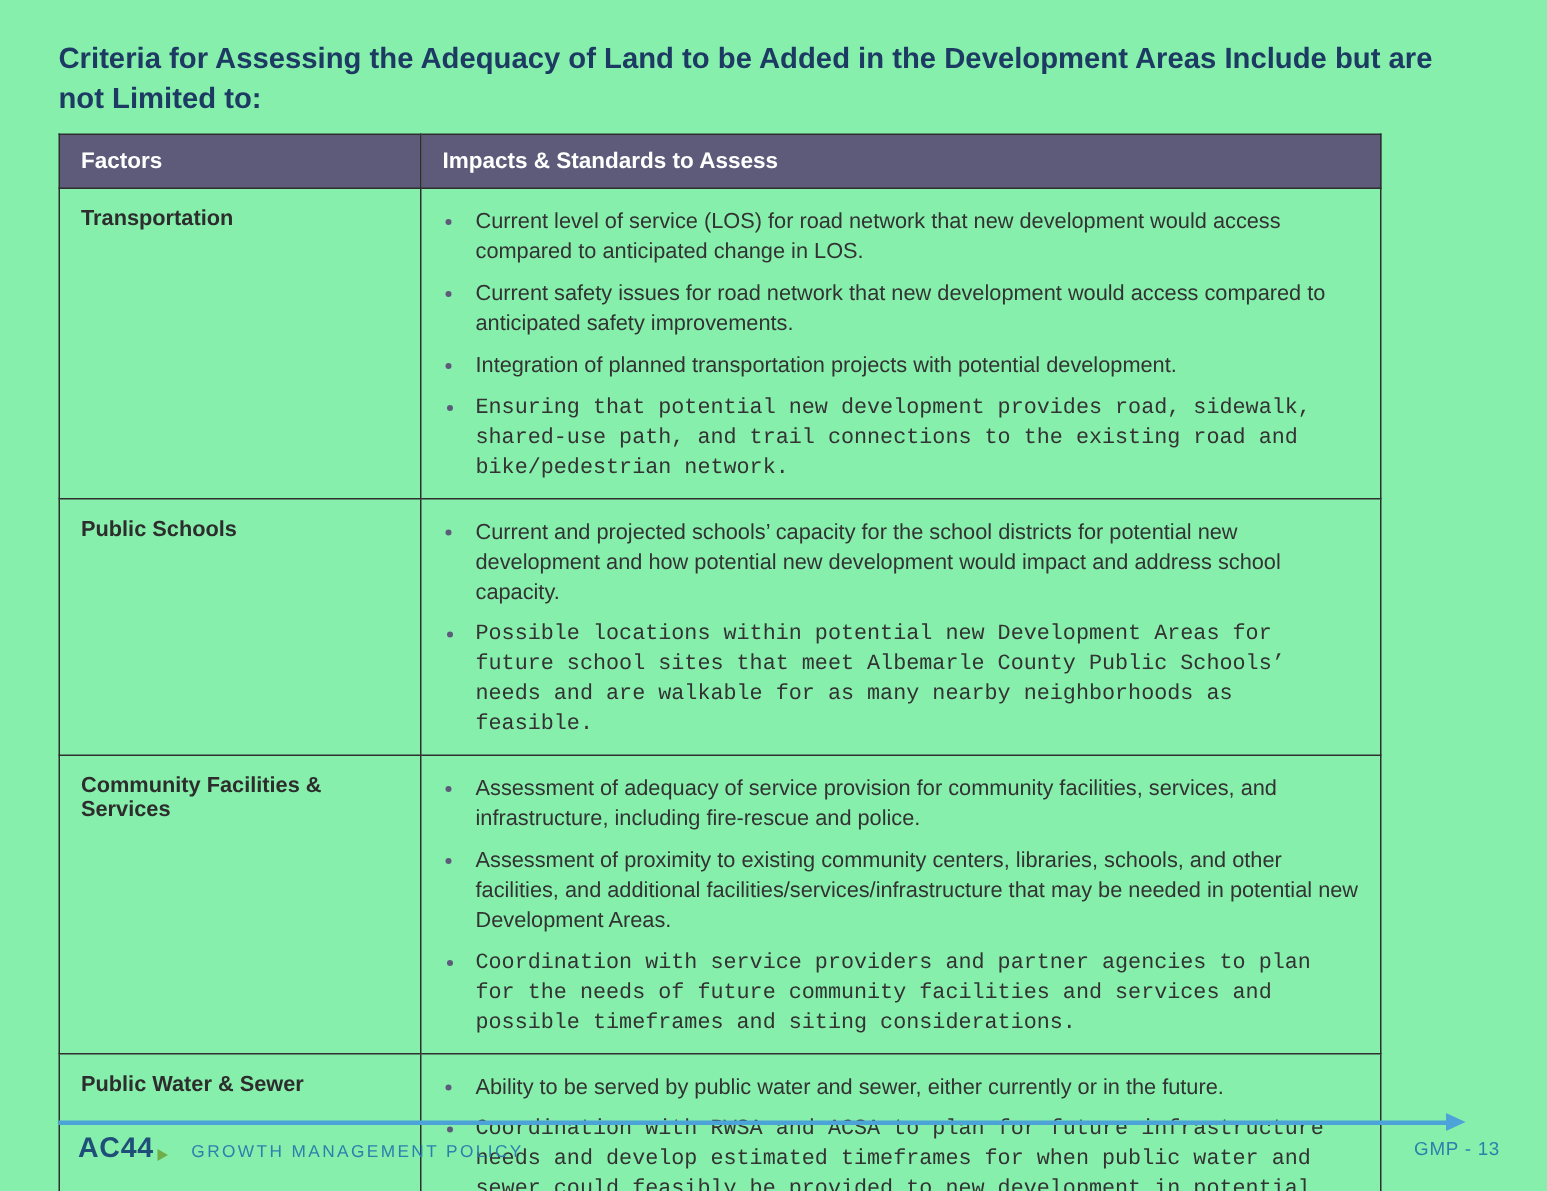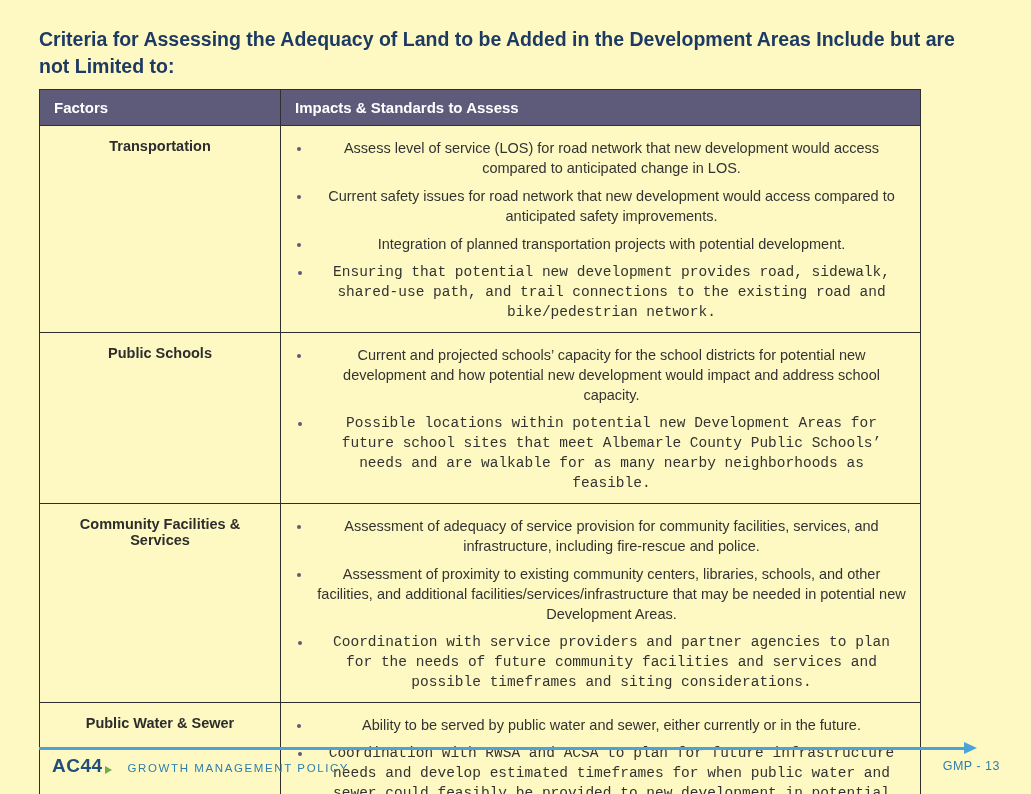--- a/index.html
+++ b/index.html
@@ -19,21 +19,21 @@
   html, body {
     margin: 0;
     padding: 0;
     background: #ffffff;
     font-family: "Liberation Sans", sans-serif;
   }
   .page {
     position: relative;
     width: 1031px;
     height: 794px;
-    background: #fef9c3;
+    background: #86efac;
     overflow: hidden;
   }
   .title {
     position: absolute;
     left: 39px;
     top: 26px;
     width: 950px;
     margin: 0;
     color: var(--title-text);
     font-size: 19.5px;
@@ -55,21 +55,20 @@
     font-size: 15px;
     font-weight: 700;
     padding: 9px 14px;
     border: 1px solid var(--border);
   }
   .criteria-table th.col-factors { width: 241px; }
   .criteria-table td {
     border: 1px solid var(--border);
     vertical-align: top;
     padding: 12px 14px 10px 14px;
-    text-align: center;
   }
   .factor-cell {
     font-weight: 700;
     font-size: 14.5px;
     color: var(--factor-text);
   }
   .impacts-cell ul {
     margin: 0;
     padding-left: 17px;
   }
@@ -153,21 +152,21 @@
       <tr>
         <th class="col-factors">Factors</th>
         <th class="col-impacts">Impacts &amp; Standards to Assess</th>
       </tr>
     </thead>
     <tbody>
         <tr>
           <td class="factor-cell">Transportation</td>
           <td class="impacts-cell">
             <ul>
-              <li>Assess level of service (LOS) for road network that new development would access compared to anticipated change in LOS.</li>
+              <li>Current level of service (LOS) for road network that new development would access compared to anticipated change in LOS.</li>
               <li>Current safety issues for road network that new development would access compared to anticipated safety improvements.</li>
               <li>Integration of planned transportation projects with potential development.</li>
               <li>Ensuring that potential new development provides road, sidewalk, shared-use path, and trail connections to the existing road and bike/pedestrian network.</li>
             </ul>
           </td>
         </tr>
         <tr>
           <td class="factor-cell">Public Schools</td>
           <td class="impacts-cell">
             <ul>

